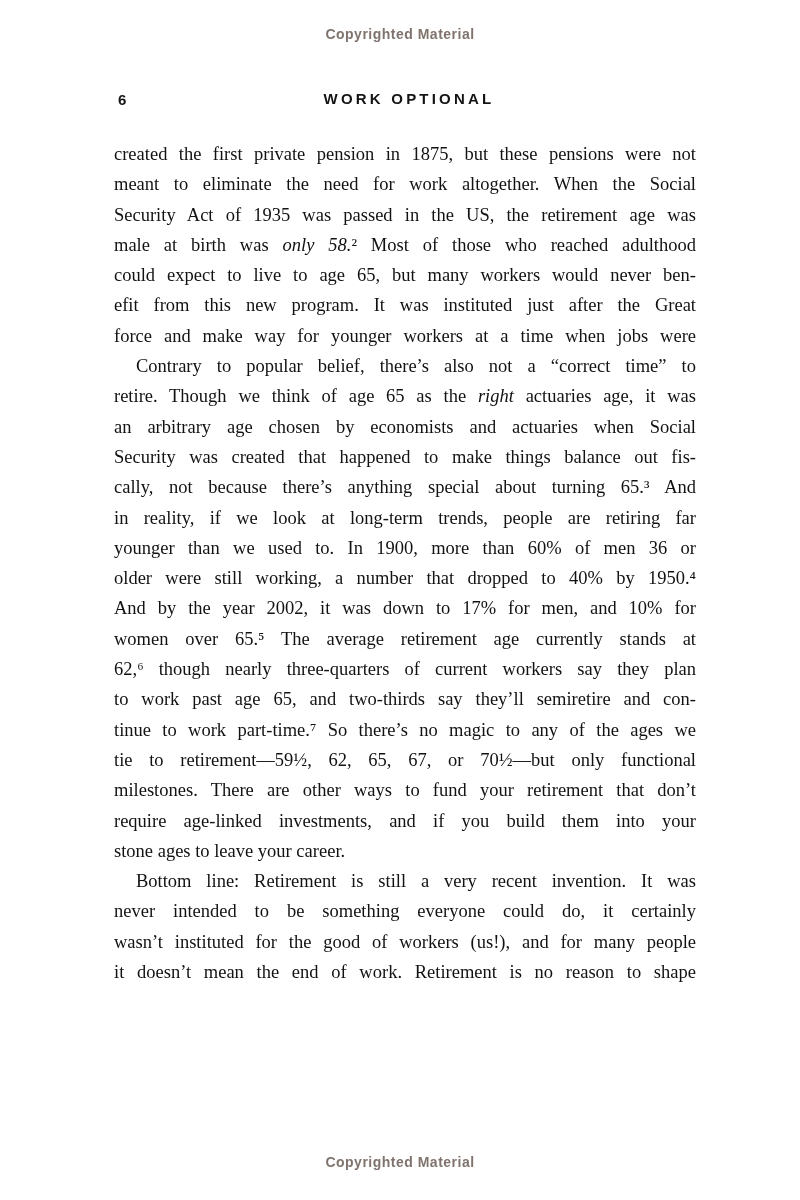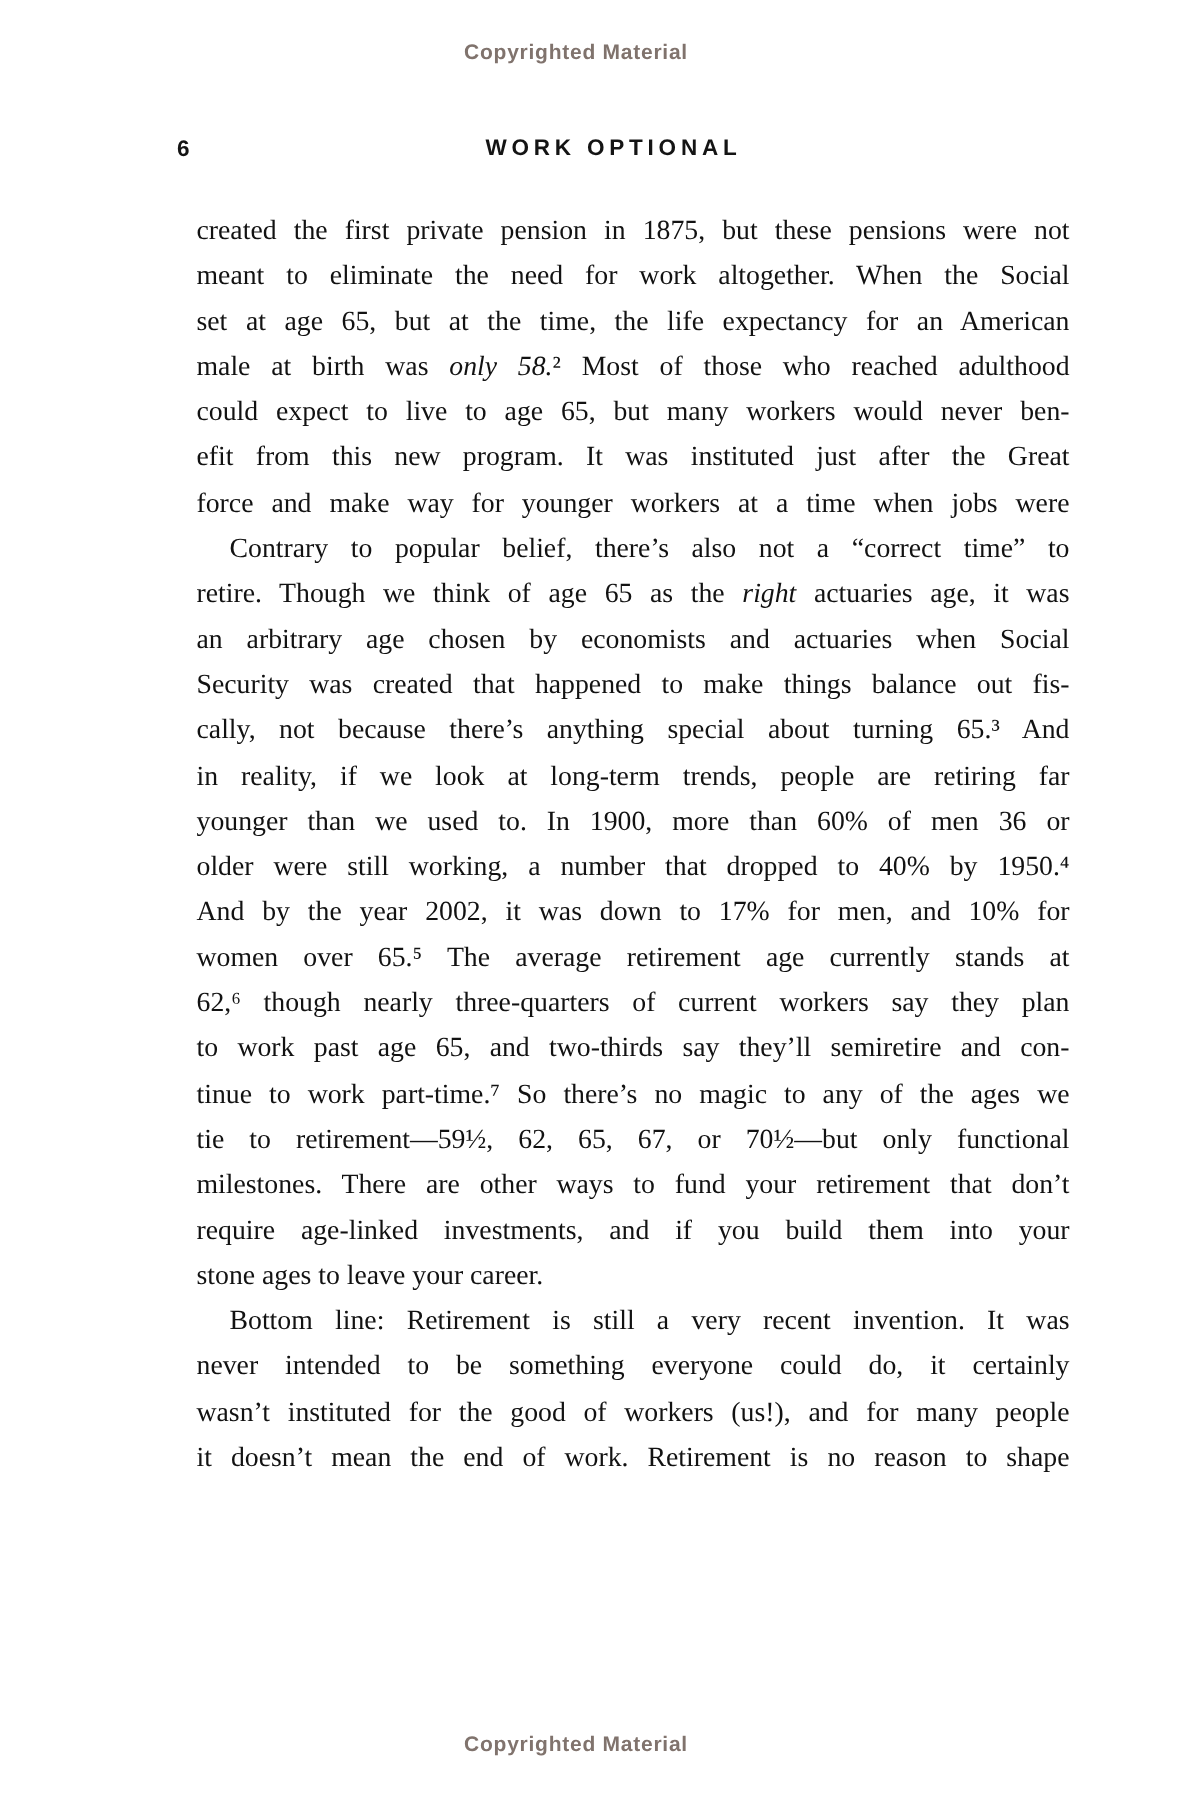--- a/index.html
+++ b/index.html
@@ -14,20 +14,21 @@
   .notice {
     position: absolute;
     left: 0;
     width: 768px;
     text-align: center;
     font-family: "Liberation Sans", sans-serif;
     font-weight: 700;
     font-size: 14px;
     letter-spacing: 0.5px;
     color: #80736d;
+    padding-left: 16px;
   }
   .notice.top { top: 26px; }
   .notice.bottom { top: 1154px; }
   .running-header {
     position: absolute;
     top: 90px;
     left: 118px;
     width: 582px;
     height: 20px;
     font-family: "Liberation Sans", sans-serif;
@@ -47,21 +48,21 @@
     right: 0;
     top: 0;
     text-align: center;
     font-size: 15px;
     font-weight: 600;
     letter-spacing: 3.2px;
   }
   .body-text {
     position: absolute;
     top: 139px;
-    left: 131px;
+    left: 114px;
     width: 582px;
     font-size: 18.5px;
     line-height: 30.3px;
     color: #121212;
   }
   .line {
     text-align: justify;
     text-align-last: justify;
     text-justify: inter-word;
     white-space: normal;
@@ -78,21 +79,21 @@
   <div class="notice top">Copyrighted Material</div>
 
   <div class="running-header">
     <span class="page-number">6</span>
     <span class="header-title">WORK OPTIONAL</span>
   </div>
 
   <div class="body-text" id="body-text">
       <div class="line">created the first private pension in 1875, but these pensions were not</div>
       <div class="line">meant to eliminate the need for work altogether. When the Social</div>
-      <div class="line">set at age 65, but at the time, the life expectancy for an American</div>
+      <div class="line">Security Act of 1935 was passed in the US, the retirement age was</div>
       <div class="line"><span>male at birth was </span><em>only 58.</em><span>² Most of those who reached adulthood</span></div>
       <div class="line">could expect to live to age 65, but many workers would never ben-</div>
       <div class="line">efit from this new program. It was instituted just after the Great</div>
       <div class="line">force and make way for younger workers at a time when jobs were</div>
       <div class="line indent">Contrary to popular belief, there’s also not a “correct time” to</div>
       <div class="line"><span>retire. Though we think of age 65 as the </span><em>right</em><span> actuaries age, it was</span></div>
       <div class="line">an arbitrary age chosen by economists and actuaries when Social</div>
       <div class="line">Security was created that happened to make things balance out fis-</div>
       <div class="line">cally, not because there’s anything special about turning 65.³ And</div>
       <div class="line">in reality, if we look at long-term trends, people are retiring far</div>

